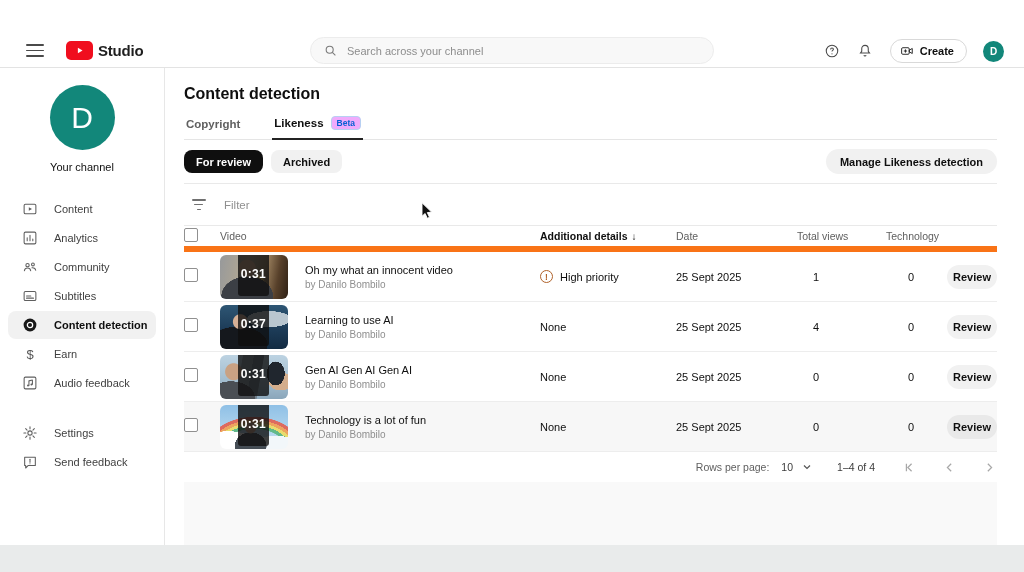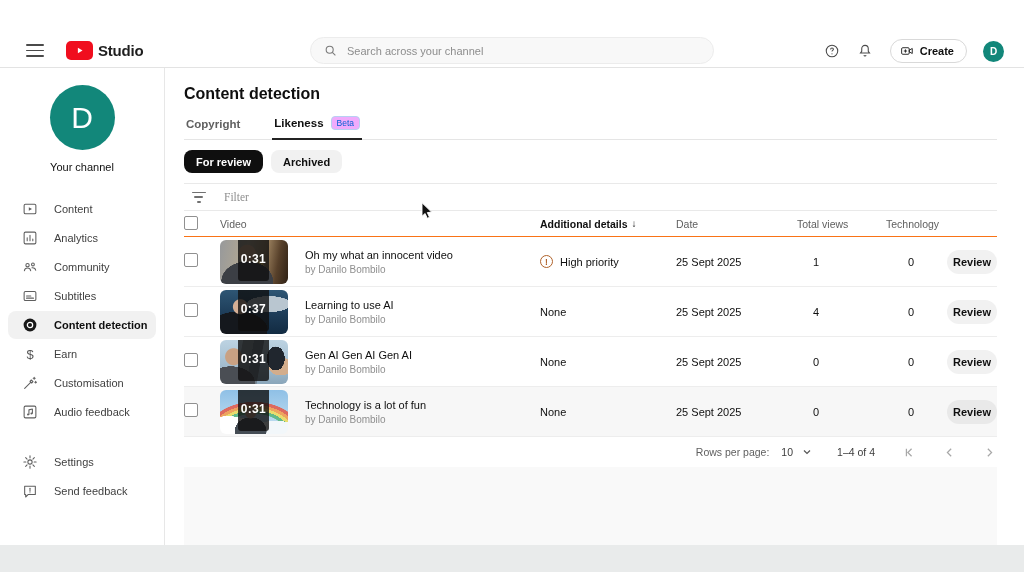--- a/index.html
+++ b/index.html
@@ -39,36 +39,36 @@
   .nav-icon svg { width:16px; height:16px; }
   .dollar { font-size:13px; color:#555; font-weight:500; }
 
   
   .main { position:absolute; left:166px; top:68px; right:0; height:477px; background:#fff; overflow:hidden; }
   .main-inner { padding:0 27px 0 18px; }
   .page-title { margin-top:16px; font-size:16px; font-weight:700; line-height:20px; color:#0f0f0f; }
   .tabs { margin-top:12px; display:flex; gap:30px; border-bottom:1px solid #e5e5e5; }
   .tab { padding:0 2px 8px; font-size:11.5px; color:#606060; font-weight:600; cursor:pointer; display:flex; align-items:center; gap:7px; }
   .tab.active { color:#0f0f0f; font-weight:700; border-bottom:2px solid #232323; margin-bottom:-1px; }
-  .beta-badge { font-size:8.5px; color:#065fd4; border:1px solid #b7d0f2; border-radius:4px; padding:1px 5px; font-weight:400; background:#f0abfc; }
+  .beta-badge { font-size:8.5px; color:#065fd4; border:1px solid #b7d0f2; border-radius:4px; padding:1px 5px; font-weight:700; background:#f0abfc; }
   .chips-row { margin-top:10px; display:flex; justify-content:space-between; align-items:center; height:23px; }
   .chips { display:flex; gap:8px; }
   .chip { height:23px; padding:0 12px; border-radius:8px; font-size:11px; font-weight:600; display:flex; align-items:center; background:#f1f1f1; color:#0f0f0f; border:none; cursor:pointer; font-family:inherit; }
   .chip.active { background:#0f0f0f; color:#fff; }
   .manage-btn { height:25px; padding:0 14px; border-radius:14px; background:#f1f1f1; font-size:11px; font-weight:600; color:#0f0f0f; border:none; cursor:pointer; font-family:inherit; }
-  .filter-row { margin-top:10px; height:28px; border-top:1px solid #e9e9e9; border-bottom:1px solid #e9e9e9; display:flex; align-items:center; gap:18px; padding-left:7px;font-family:Liberation Serif, serif; }
+  .filter-row { margin-top:10px; height:43px; border-top:1px solid #e9e9e9; border-bottom:1px solid #e9e9e9; display:flex; align-items:center; gap:18px; padding-left:7px; }
   .filter-icon { width:15px; height:11px; display:flex; flex-direction:column; justify-content:space-between; align-items:center; }
   .filter-icon span { height:1.5px; background:#707070; border-radius:1px; display:block; }
   .filter-icon .f1{width:14px} .filter-icon .f2{width:9px} .filter-icon .f3{width:4px}
   .filter-row input { border:none; outline:none; font-size:11.5px; color:#333; width:300px; background:transparent; font-family:inherit; }
   .filter-row input::placeholder { color:#8f8f8f; }
 
   
   .grid-row { display:grid; grid-template-columns:36px 85px 1fr 136px 121px 89px 61px 50px; align-items:center; }
-  .thead { height:26px; font-size:10.5px; color:#606060; border-bottom:1px solid #f97316; }
+  .thead { height:26px; font-size:10.5px; color:#606060; border-bottom:6px solid #f97316; }
   .thead .sortable { color:#0f0f0f; font-weight:700; display:flex; align-items:center; gap:4px; cursor:pointer; }
   .sort-arrow { font-size:10px; font-weight:400; }
   .cb { width:14px; height:14px; border:1.6px solid #909090; border-radius:2px; display:inline-block; background:#fff; cursor:pointer; }
   .trow { height:50px; border-bottom:1px solid #ededed; }
   .trow.hovered { background:#f7f7f7; }
   .c-thumb { padding-top:0; }
   .thumb { width:68px; height:44px; border-radius:6px; position:relative; overflow:hidden; background:#bbb; cursor:pointer; }
   .dur { position:absolute; right:19px; bottom:3px; background:rgba(15,15,15,.8); color:#fff; font-size:12px; font-weight:600; padding:15px 3px; border-radius:3px; letter-spacing:.3px; }
   .thumb-eating { background:
     radial-gradient(circle at 40% 30%, #d7a987 0 8px, transparent 9px),
@@ -247,33 +247,20 @@
     <span class="nav-label">Content detection</span>
   </div>
 
   <div class="nav-item">
     <span class="nav-icon">
             <span class="dollar">$</span>
           </span>
     <span class="nav-label">Earn</span>
   </div>
 
-  <div class="nav-item">
-    <span class="nav-icon">
-            <svg viewBox="0 0 24 24">
-              <g fill="none" stroke="#5f5f5f" stroke-width="1.6" stroke-linecap="round" stroke-linejoin="round">
-                <path d="M4 20l9-9"></path>
-                <path d="M12 9.5l2.5 2.5 2-2L14 7.5z"></path>
-                <path d="M18.3 3.3v3M16.8 4.8h3"></path>
-                <path d="M20.5 9.5v2.6M19.2 10.8h2.6"></path>
-              </g>
-            </svg>
-          </span>
-    <span class="nav-label">Customisation</span>
-  </div>
 
   <div class="nav-item">
     <span class="nav-icon">
             <svg viewBox="0 0 24 24">
               <g fill="none" stroke="#5f5f5f" stroke-width="1.6" stroke-linecap="round" stroke-linejoin="round">
                 <rect x="3.2" y="3.2" width="17.6" height="17.6" rx="2"></rect>
                 <path d="M10.4 15.6V8.8l5.2-1.2v6.4"></path>
               </g>
               <circle cx="9" cy="15.7" r="1.5" fill="#5f5f5f"></circle>
               <circle cx="14.2" cy="14.1" r="1.5" fill="#5f5f5f"></circle>
@@ -322,20 +309,21 @@
           <span>Likeness</span>
           <span class="beta-badge">Beta</span>
         </div>
       </div>
 
       <div class="chips-row">
         <div class="chips">
           <button class="chip active">For review</button>
           <button class="chip">Archived</button>
         </div>
+        <button class="manage-btn">Manage Likeness detection</button>
       </div>
 
       <div class="filter-row">
         <span class="filter-icon">
             <span class="f1"></span>
             <span class="f2"></span>
             <span class="f3"></span>
           </span>
         <input type="text" placeholder="Filter" style="">
       </div>

